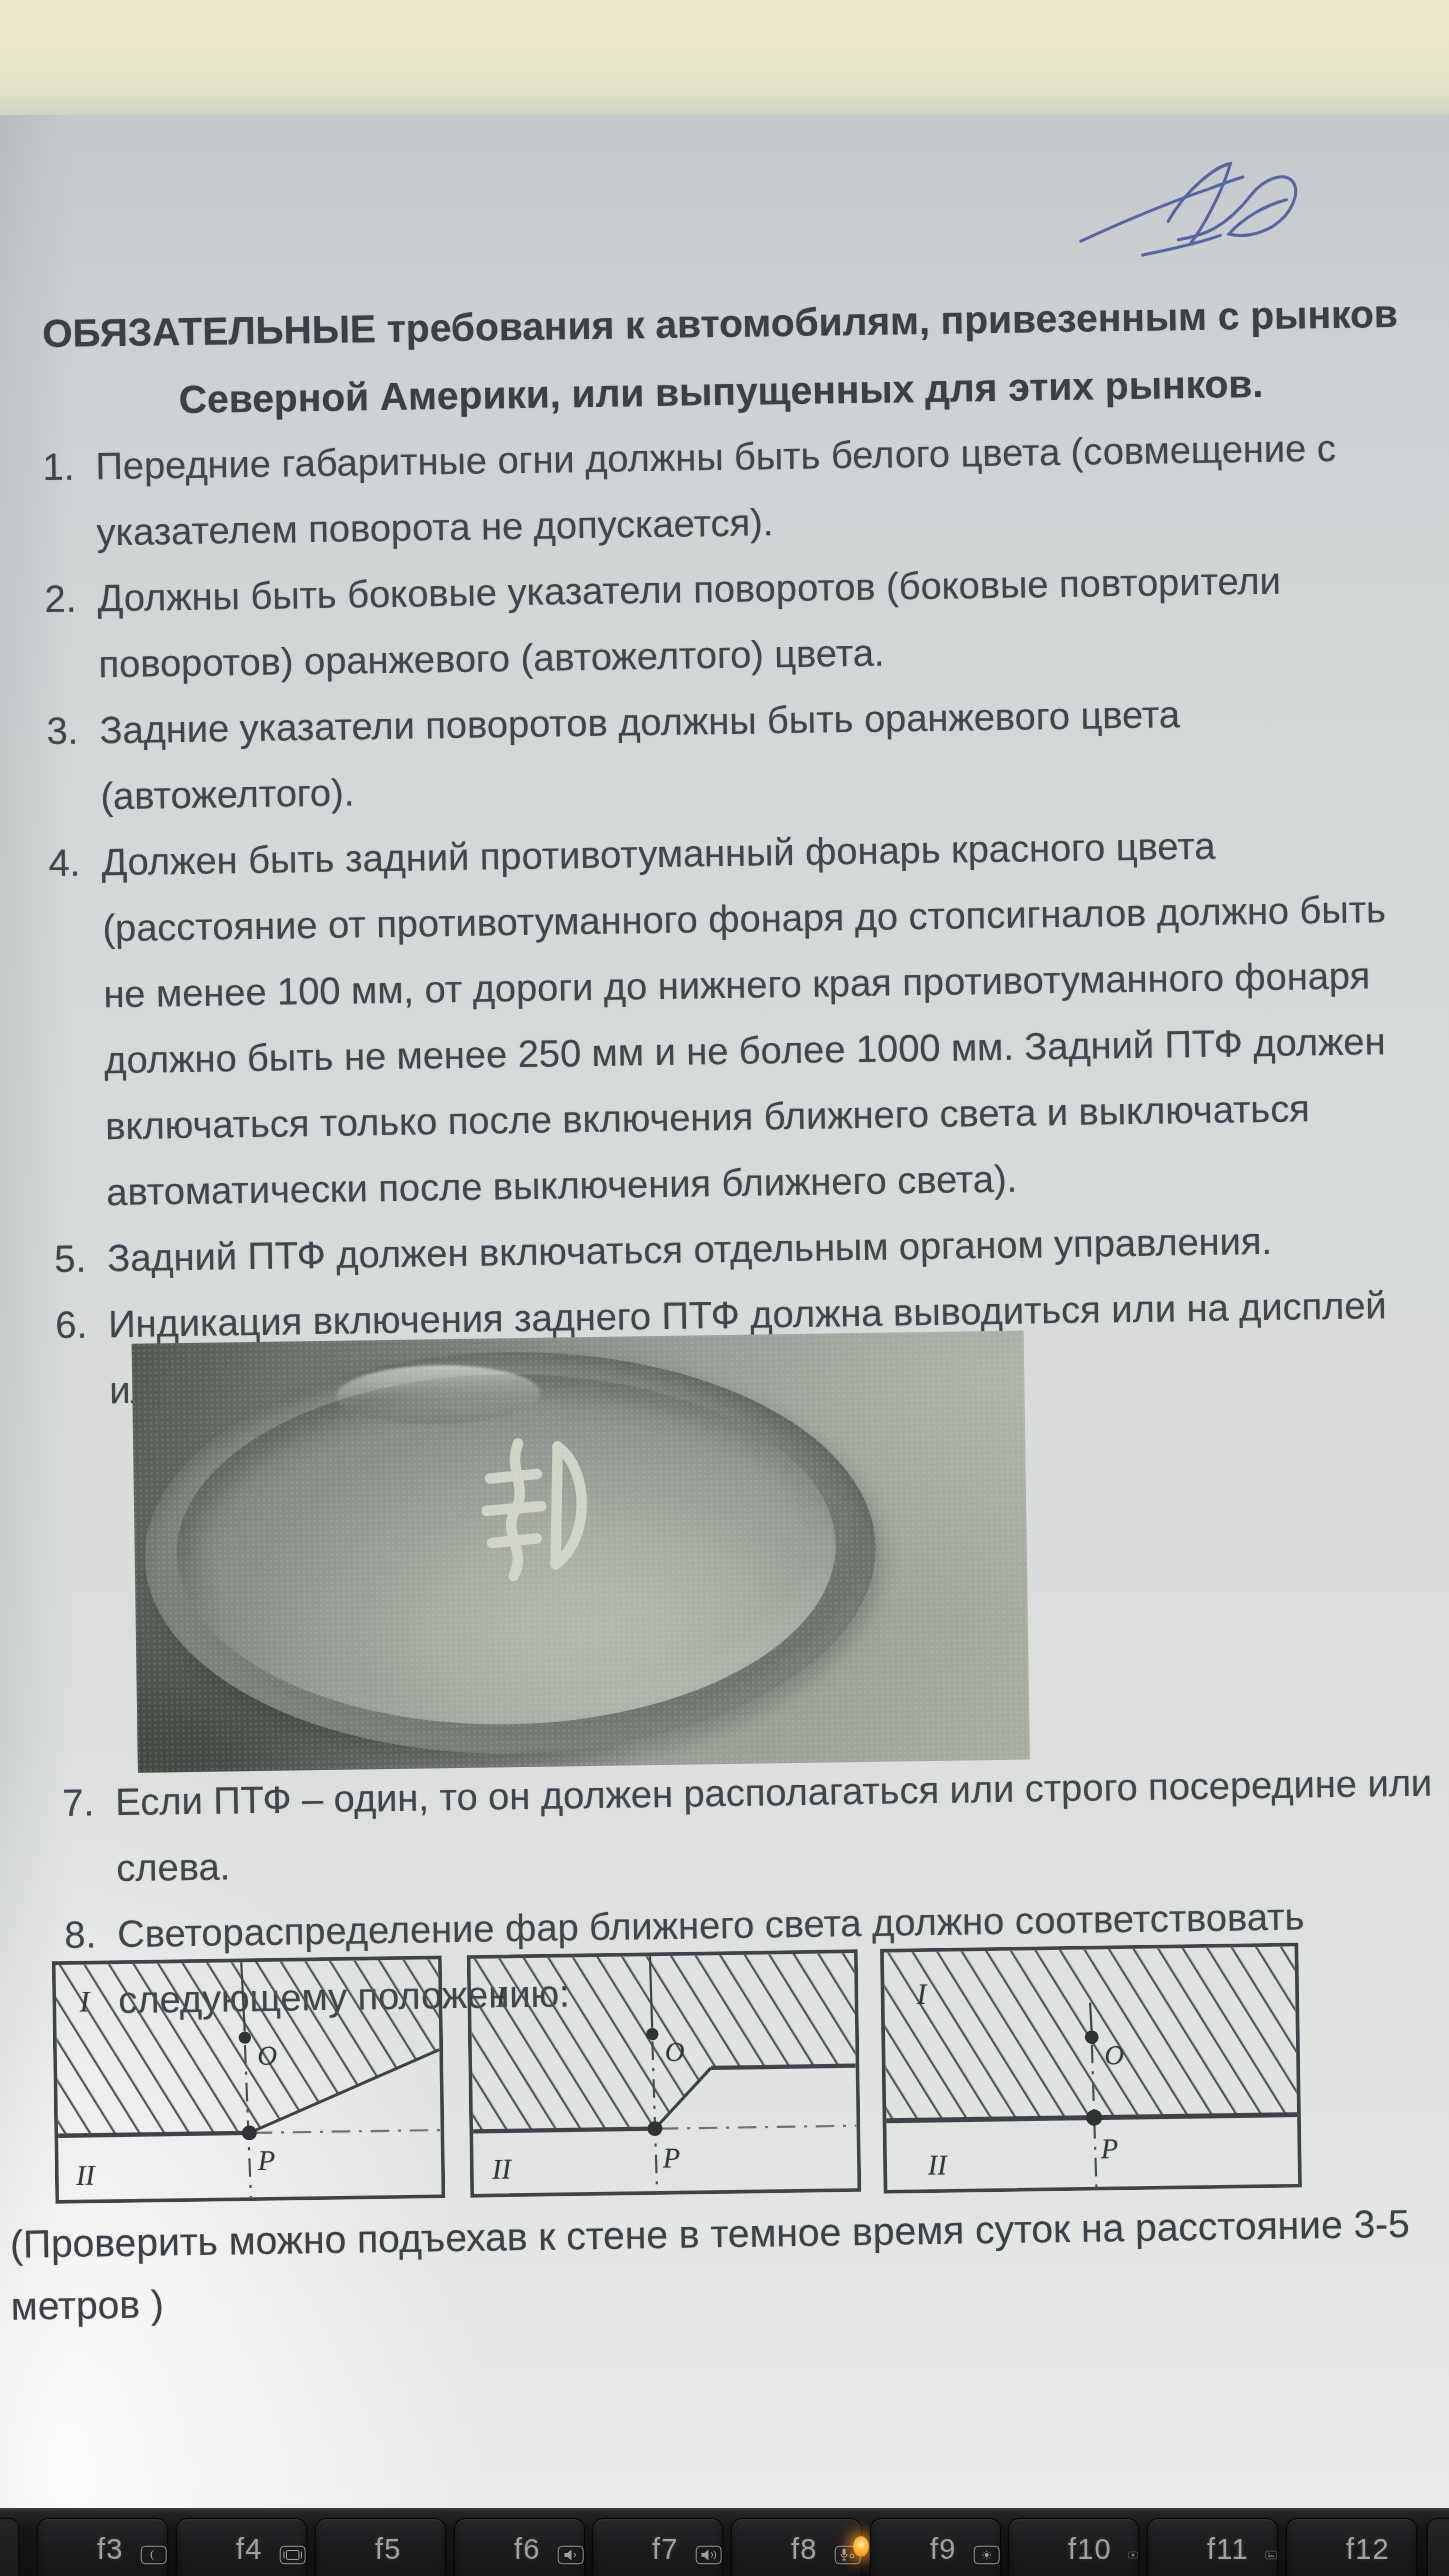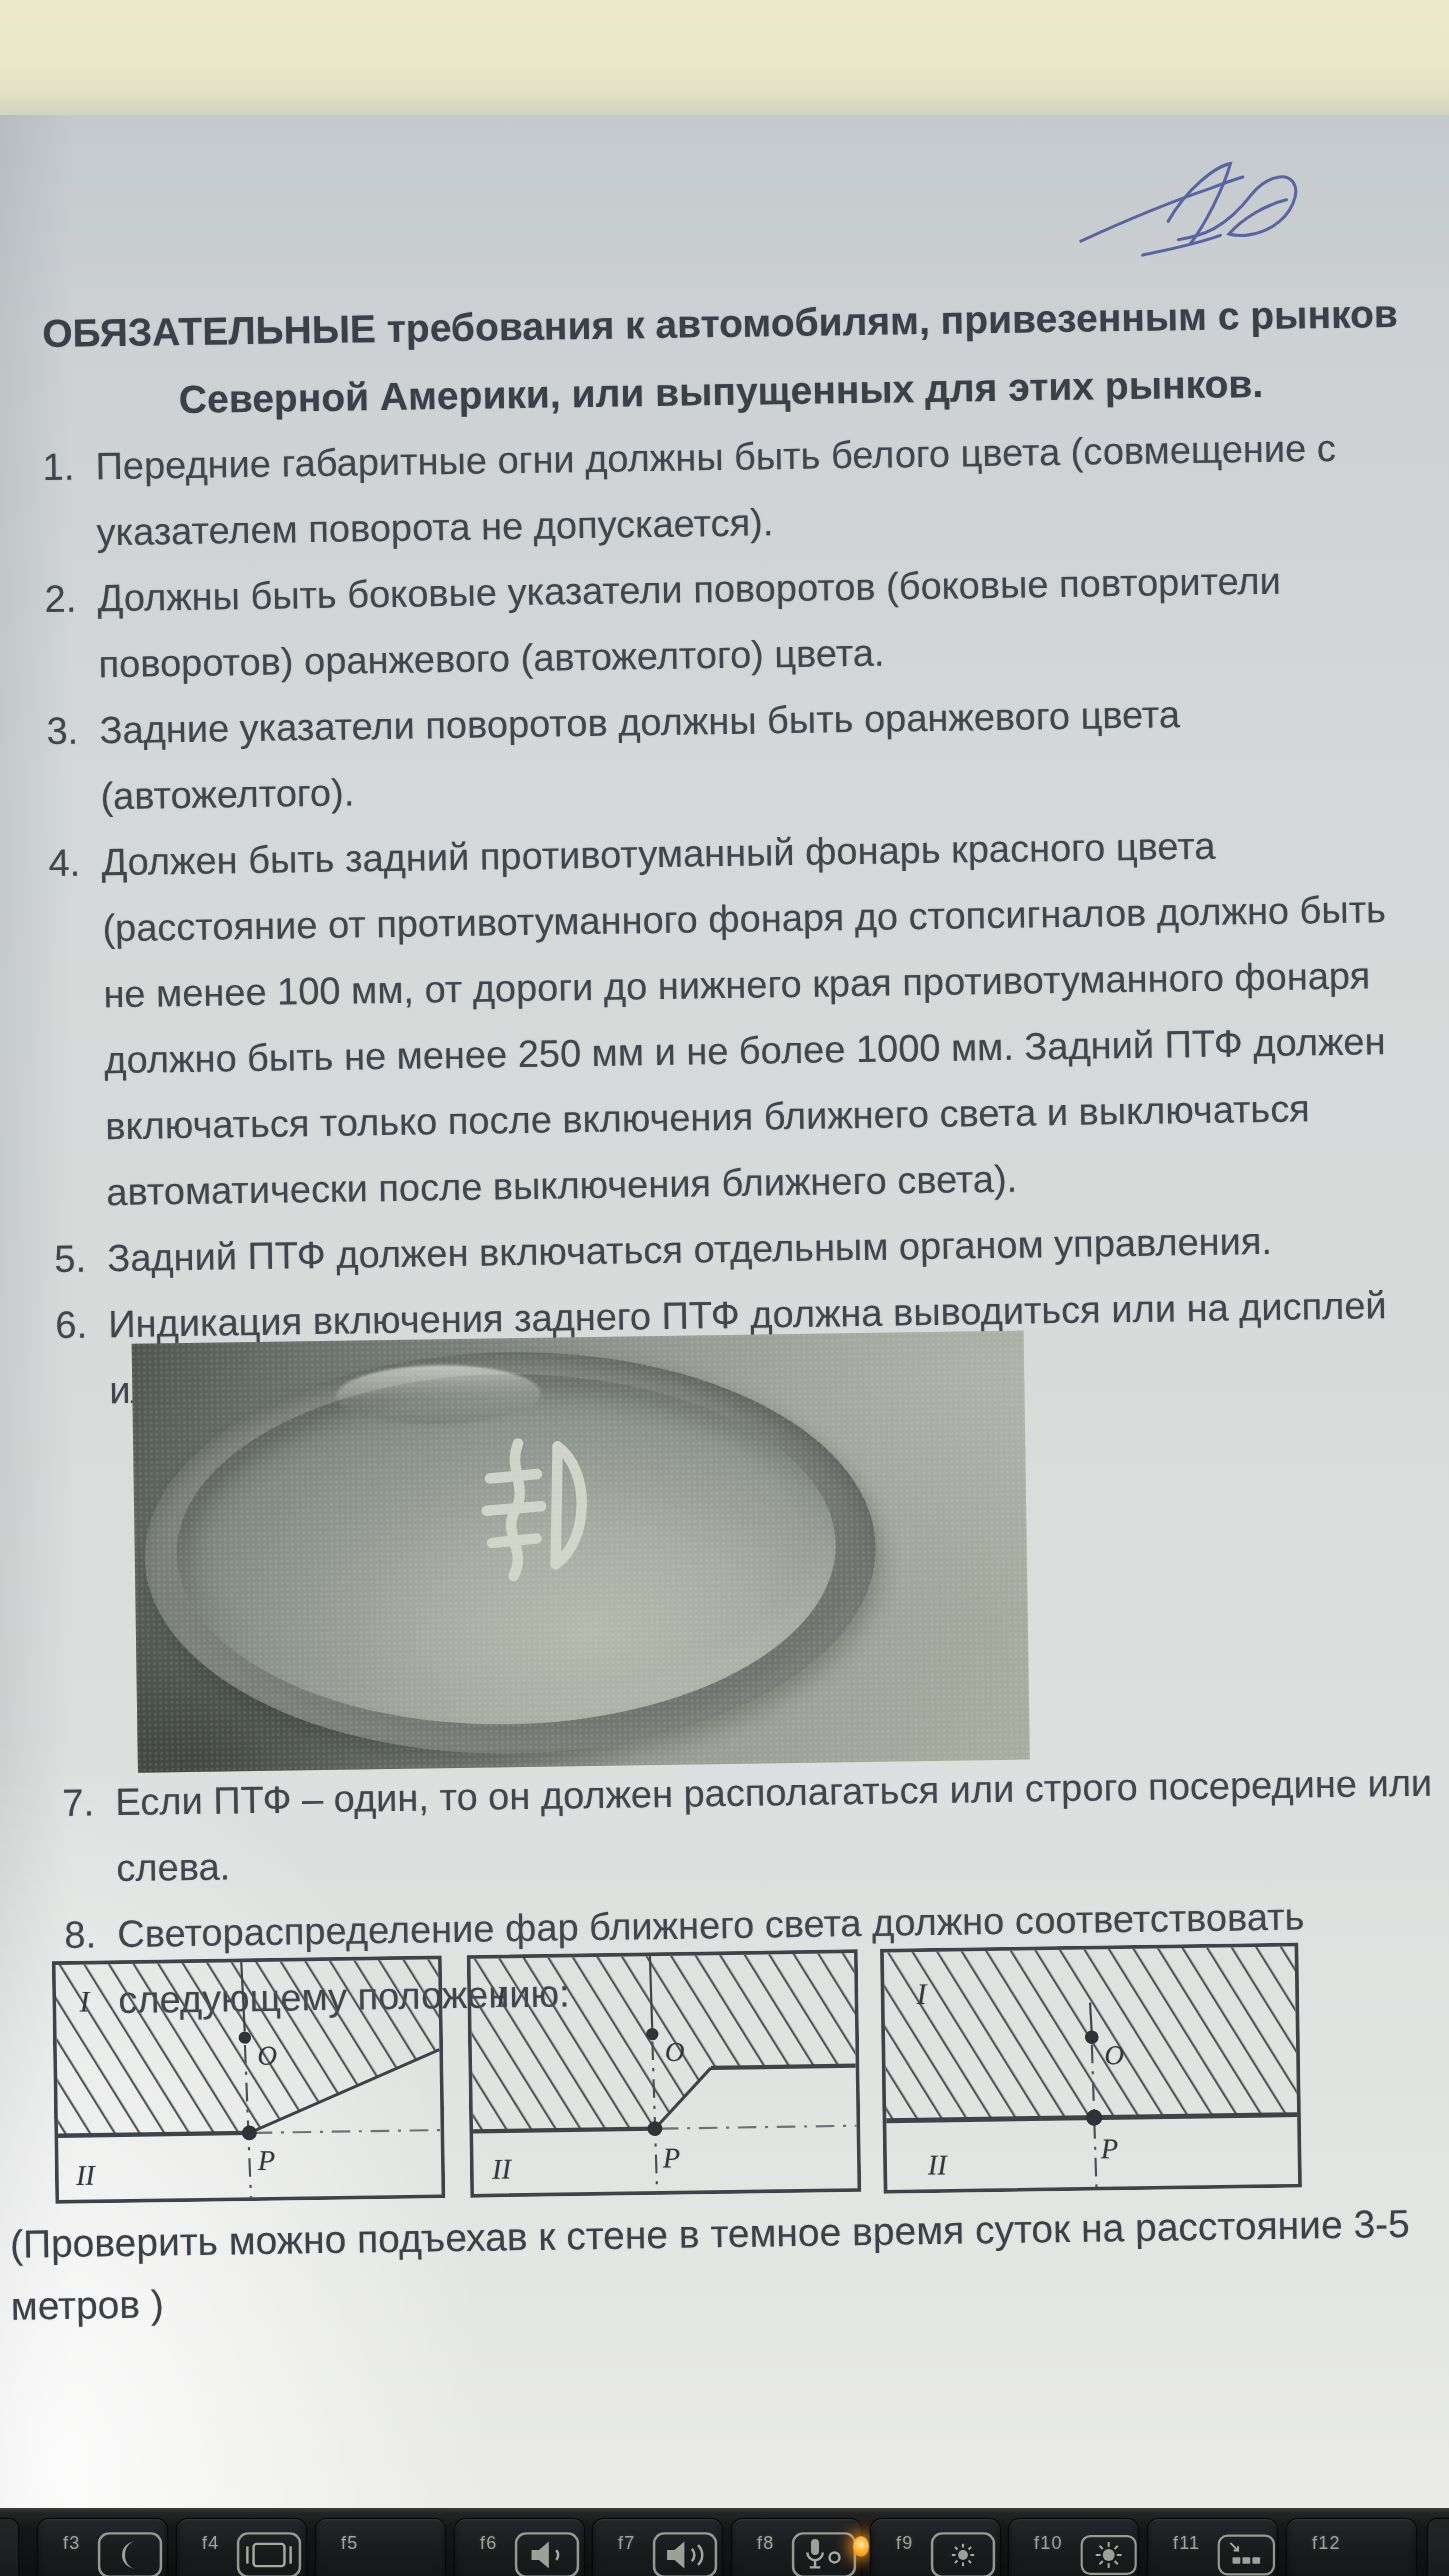--- a/index.html
+++ b/index.html
@@ -60,22 +60,22 @@
   
   .sig{position:absolute;left:1084px;top:34px;width:260px;height:142px;}
 
   
   .keyboard{position:absolute;left:0;top:2508px;width:1449px;height:68px;overflow:hidden;
             background:linear-gradient(180deg,#3c3d3b 0%,#242523 7%,#151617 30%,#0e0f10 100%);}
   .key{position:absolute;top:11px;height:87px;width:129px;border-radius:11px;
        background:linear-gradient(180deg,#26272a 0%,#1a1b1d 35%,#121315 100%);
        box-shadow:inset 0 1.2px 1.2px rgba(255,255,255,.08), inset 0 -3.7px 6.2px rgba(0,0,0,.55), 0 0 0 1.2px #070808;
        display:flex;align-items:flex-start;gap:16px;padding:13.6px 0 0 25px;box-sizing:border-box;}
-  .key .klabel{font-size:18px;color:#b7bcb0;opacity:.85;letter-spacing:1.2px;
-               text-shadow:0 0 3.7px rgba(190,200,180,.25);}
+  .key .klabel{font-size:29px;color:#b7bcb0;opacity:.85;letter-spacing:1.2px;
+               text-shadow:0 0 3.7px rgba(190,200,180,.25);margin-left:34px;}
   .key .icn{margin-top:-3.7px;}
   .key-partial{position:absolute;top:11px;height:87px;border-radius:8.7px;
        background:linear-gradient(180deg,#242527 0%,#151618 100%);box-shadow:0 0 0 1.2px #070808;}
   .led{position:absolute;width:16px;height:21px;border-radius:50%;
        background:radial-gradient(circle at 50% 40%, #ffe9ae 0%, #ffb531 45%, #f07f00 100%);
        box-shadow:0 0 13.6px 5px rgba(255,150,30,.75);}
 
   svg text{font-family:"Liberation Serif",serif;font-style:italic;fill:#34383c;}
 </style>
 </head>

